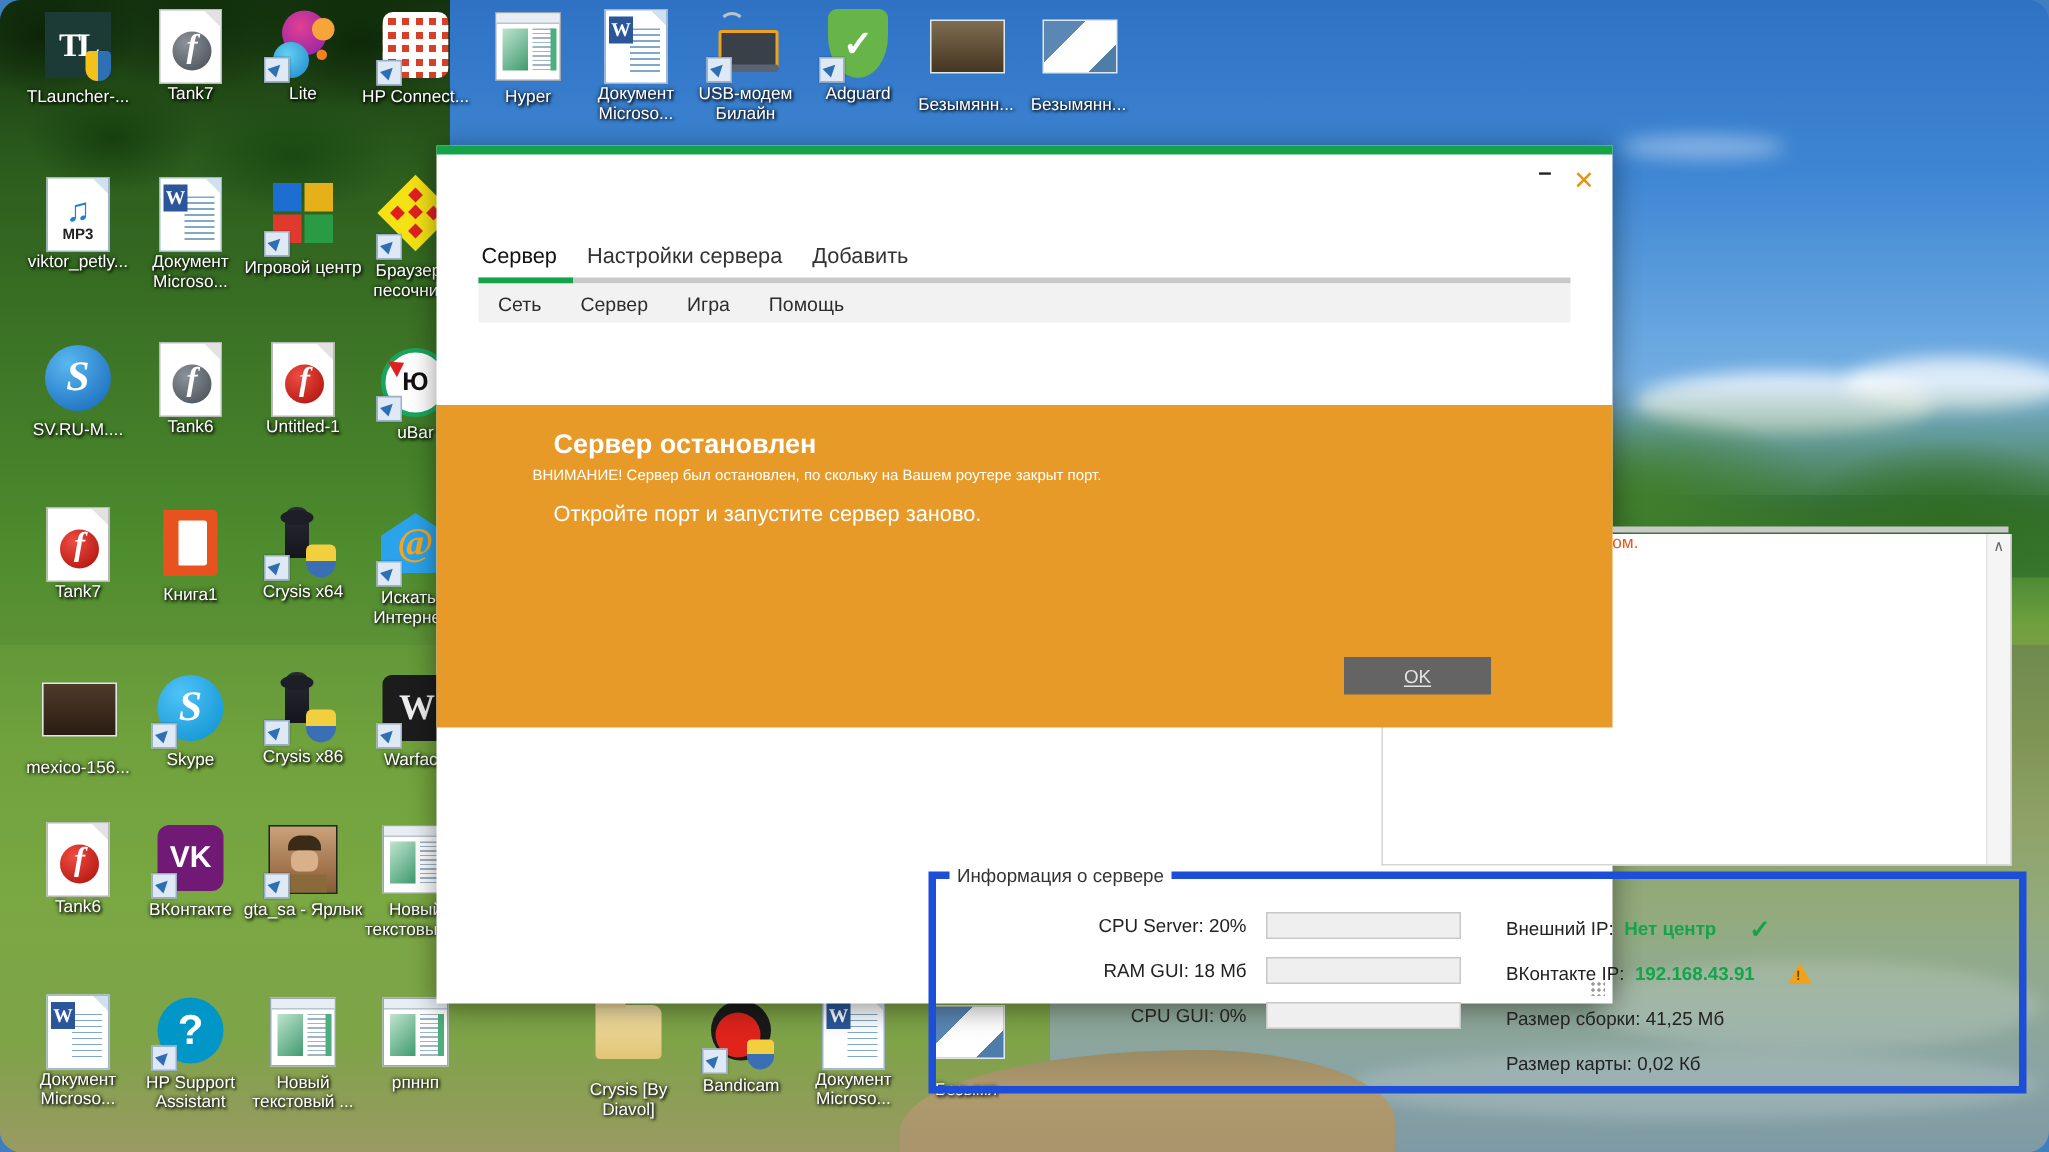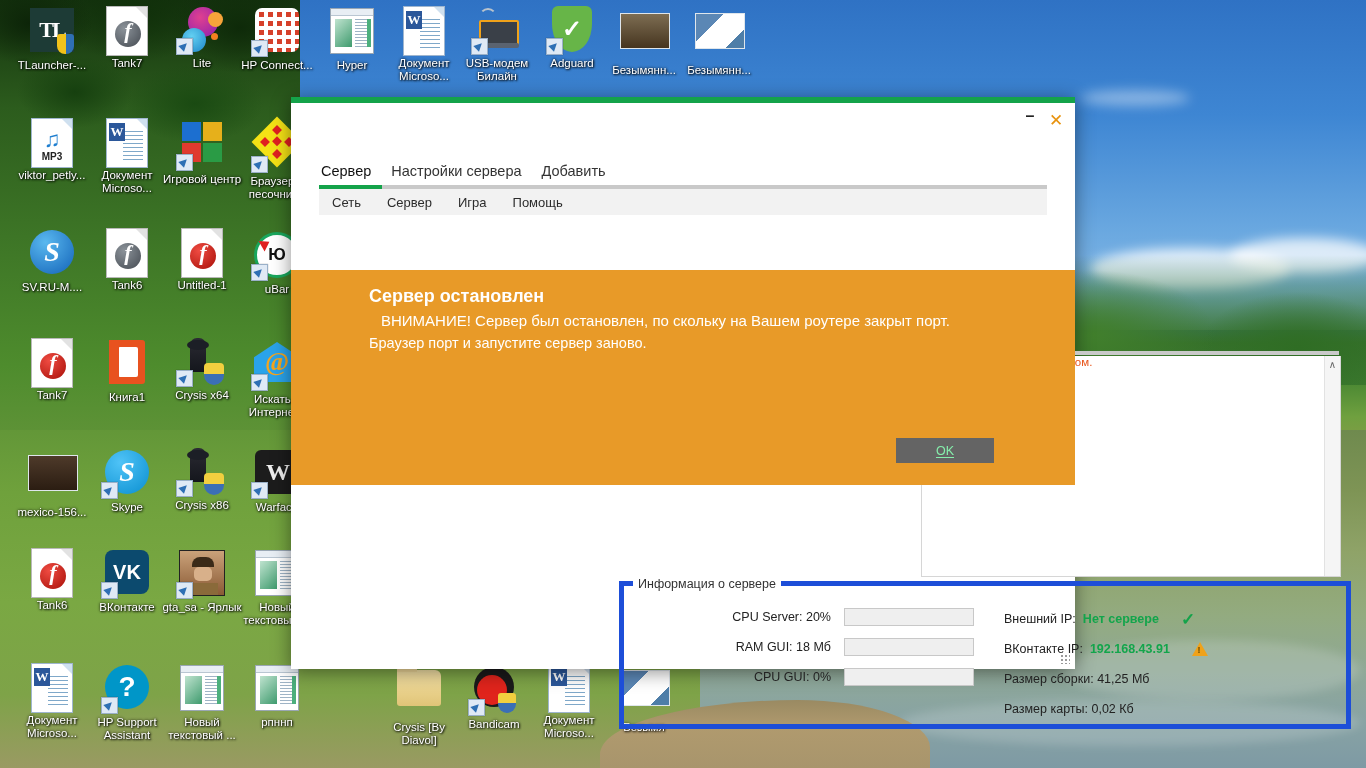--- a/index.html
+++ b/index.html
@@ -3,21 +3,21 @@
 <meta charset="utf-8">
 <style>
   html,body{margin:0;padding:0;}
   body{
     width:1366px;height:768px;overflow:hidden;position:relative;
     font-family:"Liberation Sans", sans-serif;
     background:#3f7fbf;
   }
 
   
-  #desktop{position:absolute;inset:0;overflow:hidden;}
+  #desktop{position:absolute;inset:0;overflow:hidden;border-radius:14px;}
   .wp-sky{
     position:absolute;left:0;top:0;width:1366px;height:330px;
     background:linear-gradient(180deg,#2f72c4 0%,#3e86d3 35%,#6aa8e0 70%,#8fc0e8 100%);
   }
   .wp-cloud{position:absolute;background:rgba(255,255,255,.75);border-radius:50%;filter:blur(6px);}
   .wp-forest{
     position:absolute;left:0;top:255px;width:1366px;height:160px;
     background:
       radial-gradient(ellipse 120px 70px at 5% 60%, #2e6b24 0%, rgba(46,107,36,0) 70%),
       radial-gradient(ellipse 150px 80px at 18% 45%, #3b7f2b 0%, rgba(59,127,43,0) 72%),
@@ -177,25 +177,25 @@
   .resize-grip{position:absolute;right:5px;bottom:5px;width:10px;height:10px;
     background-image:radial-gradient(#9a9a9a 1px, transparent 1.2px);
     background-size:4px 4px;}
 
   
   #modal{
     position:absolute;left:291px;top:270px;width:784px;height:215px;
     background:#e89a28;z-index:50;
   }
   #modal .m-title{position:absolute;left:78px;top:16px;font-size:18px;font-weight:bold;color:#fff;}
-  #modal .m-l1{position:absolute;left:90px;top:42px;font-size:15px;color:#fff;}
+  #modal .m-l1{position:absolute;left:64px;top:42px;font-size:10px;color:#fff;}
   #modal .m-l2{position:absolute;left:78px;top:65px;font-size:14.5px;color:#fff;}
   #modal .m-ok{
     position:absolute;right:81px;bottom:22px;width:98px;height:25px;background:#646464;
-    color:#86efac;font-size:12.5px;display:flex;align-items:center;justify-content:center;cursor:default;
+    color:#e5e5e5;font-size:12.5px;display:flex;align-items:center;justify-content:center;cursor:default;
   }
   #modal .m-ok u{text-underline-offset:2px;}
 </style>
 </head>
 <body>
 
 <div id="desktop">
   <div class="wp-sky"></div>
   <div class="wp-cloud" style="left:1090px;top:248px;width:200px;height:42px;"></div>
   <div class="wp-cloud" style="left:1230px;top:238px;width:150px;height:36px;"></div>
@@ -443,21 +443,21 @@
       <div class="dicon" style="left: 8px; top: 548px;">
         <div class="glyph">
           <div class="ic-flash" style="margin:0 auto;">
             <div class="ic-fball" style="background:radial-gradient(circle at 35% 30%,#ef4b42,#a81008);"></div>
           </div>
         </div>
         <div class="cap">Tank6</div>
       </div>
       <div class="dicon" style="left: 83px; top: 548px;">
         <div class="glyph">
-          <div style="width:44px;height:44px;margin:2px auto;background:#0c4a6e;border-radius:8px;display:flex;align-items:center;justify-content:center;">
+          <div style="width:44px;height:44px;margin:2px auto;background:#701a75;border-radius:8px;display:flex;align-items:center;justify-content:center;">
             <span style="color:#fff;font:bold 20px 'Liberation Sans',sans-serif;">VK</span>
           </div>
           <div class="shortcut-arrow"></div>
         </div>
         <div class="cap">ВКонтакте</div>
       </div>
       <div class="dicon" style="left: 158px; top: 548px;">
         <div class="glyph">
           <div style="width:44px;height:44px;margin:2px auto;background:linear-gradient(180deg,#caa27a,#8a5a35);border:1px solid #222;position:relative;">
             <div style="position:absolute;left:12px;top:6px;width:22px;height:10px;background:#3a2a18;border-radius:8px 8px 0 0;"></div>
@@ -622,21 +622,21 @@
           <div class="inf-bar"></div>
         </div>
         <div class="inf-row">
           <div class="inf-lab">CPU GUI: 0%</div>
           <div class="inf-bar"></div>
         </div>
       </div>
     <div class="inf-right" id="inf-right">
         <div class="inf-r-row">
           <span class="k">Внешний IP:</span>
-          <span class="v">Нет сервере</span>
+          <span class="v">Нет центр</span>
           <span class="ok-check">✓</span>
         </div>
         <div class="inf-r-row">
           <span class="k">ВКонтакте IP:</span>
           <span class="v">192.168.43.91</span>
           <span class="warn-tri"></span>
         </div>
         <div class="inf-r-row">
           <span class="k">Размер сборки: 41,25 Мб</span>
         </div>
@@ -645,17 +645,17 @@
         </div>
       </div>
   </div>
 
   <div class="resize-grip"></div>
 </div>
 
 <div id="modal">
   <div class="m-title">Сервер остановлен</div>
   <div class="m-l1">ВНИМАНИЕ! Сервер был остановлен, по скольку на Вашем роутере закрыт порт.</div>
-  <div class="m-l2">Браузер порт и запустите сервер заново.</div>
+  <div class="m-l2">Откройте порт и запустите сервер заново.</div>
   <div class="m-ok">
       <u>OK</u>
     </div>
 </div>
 
 </body></html>

